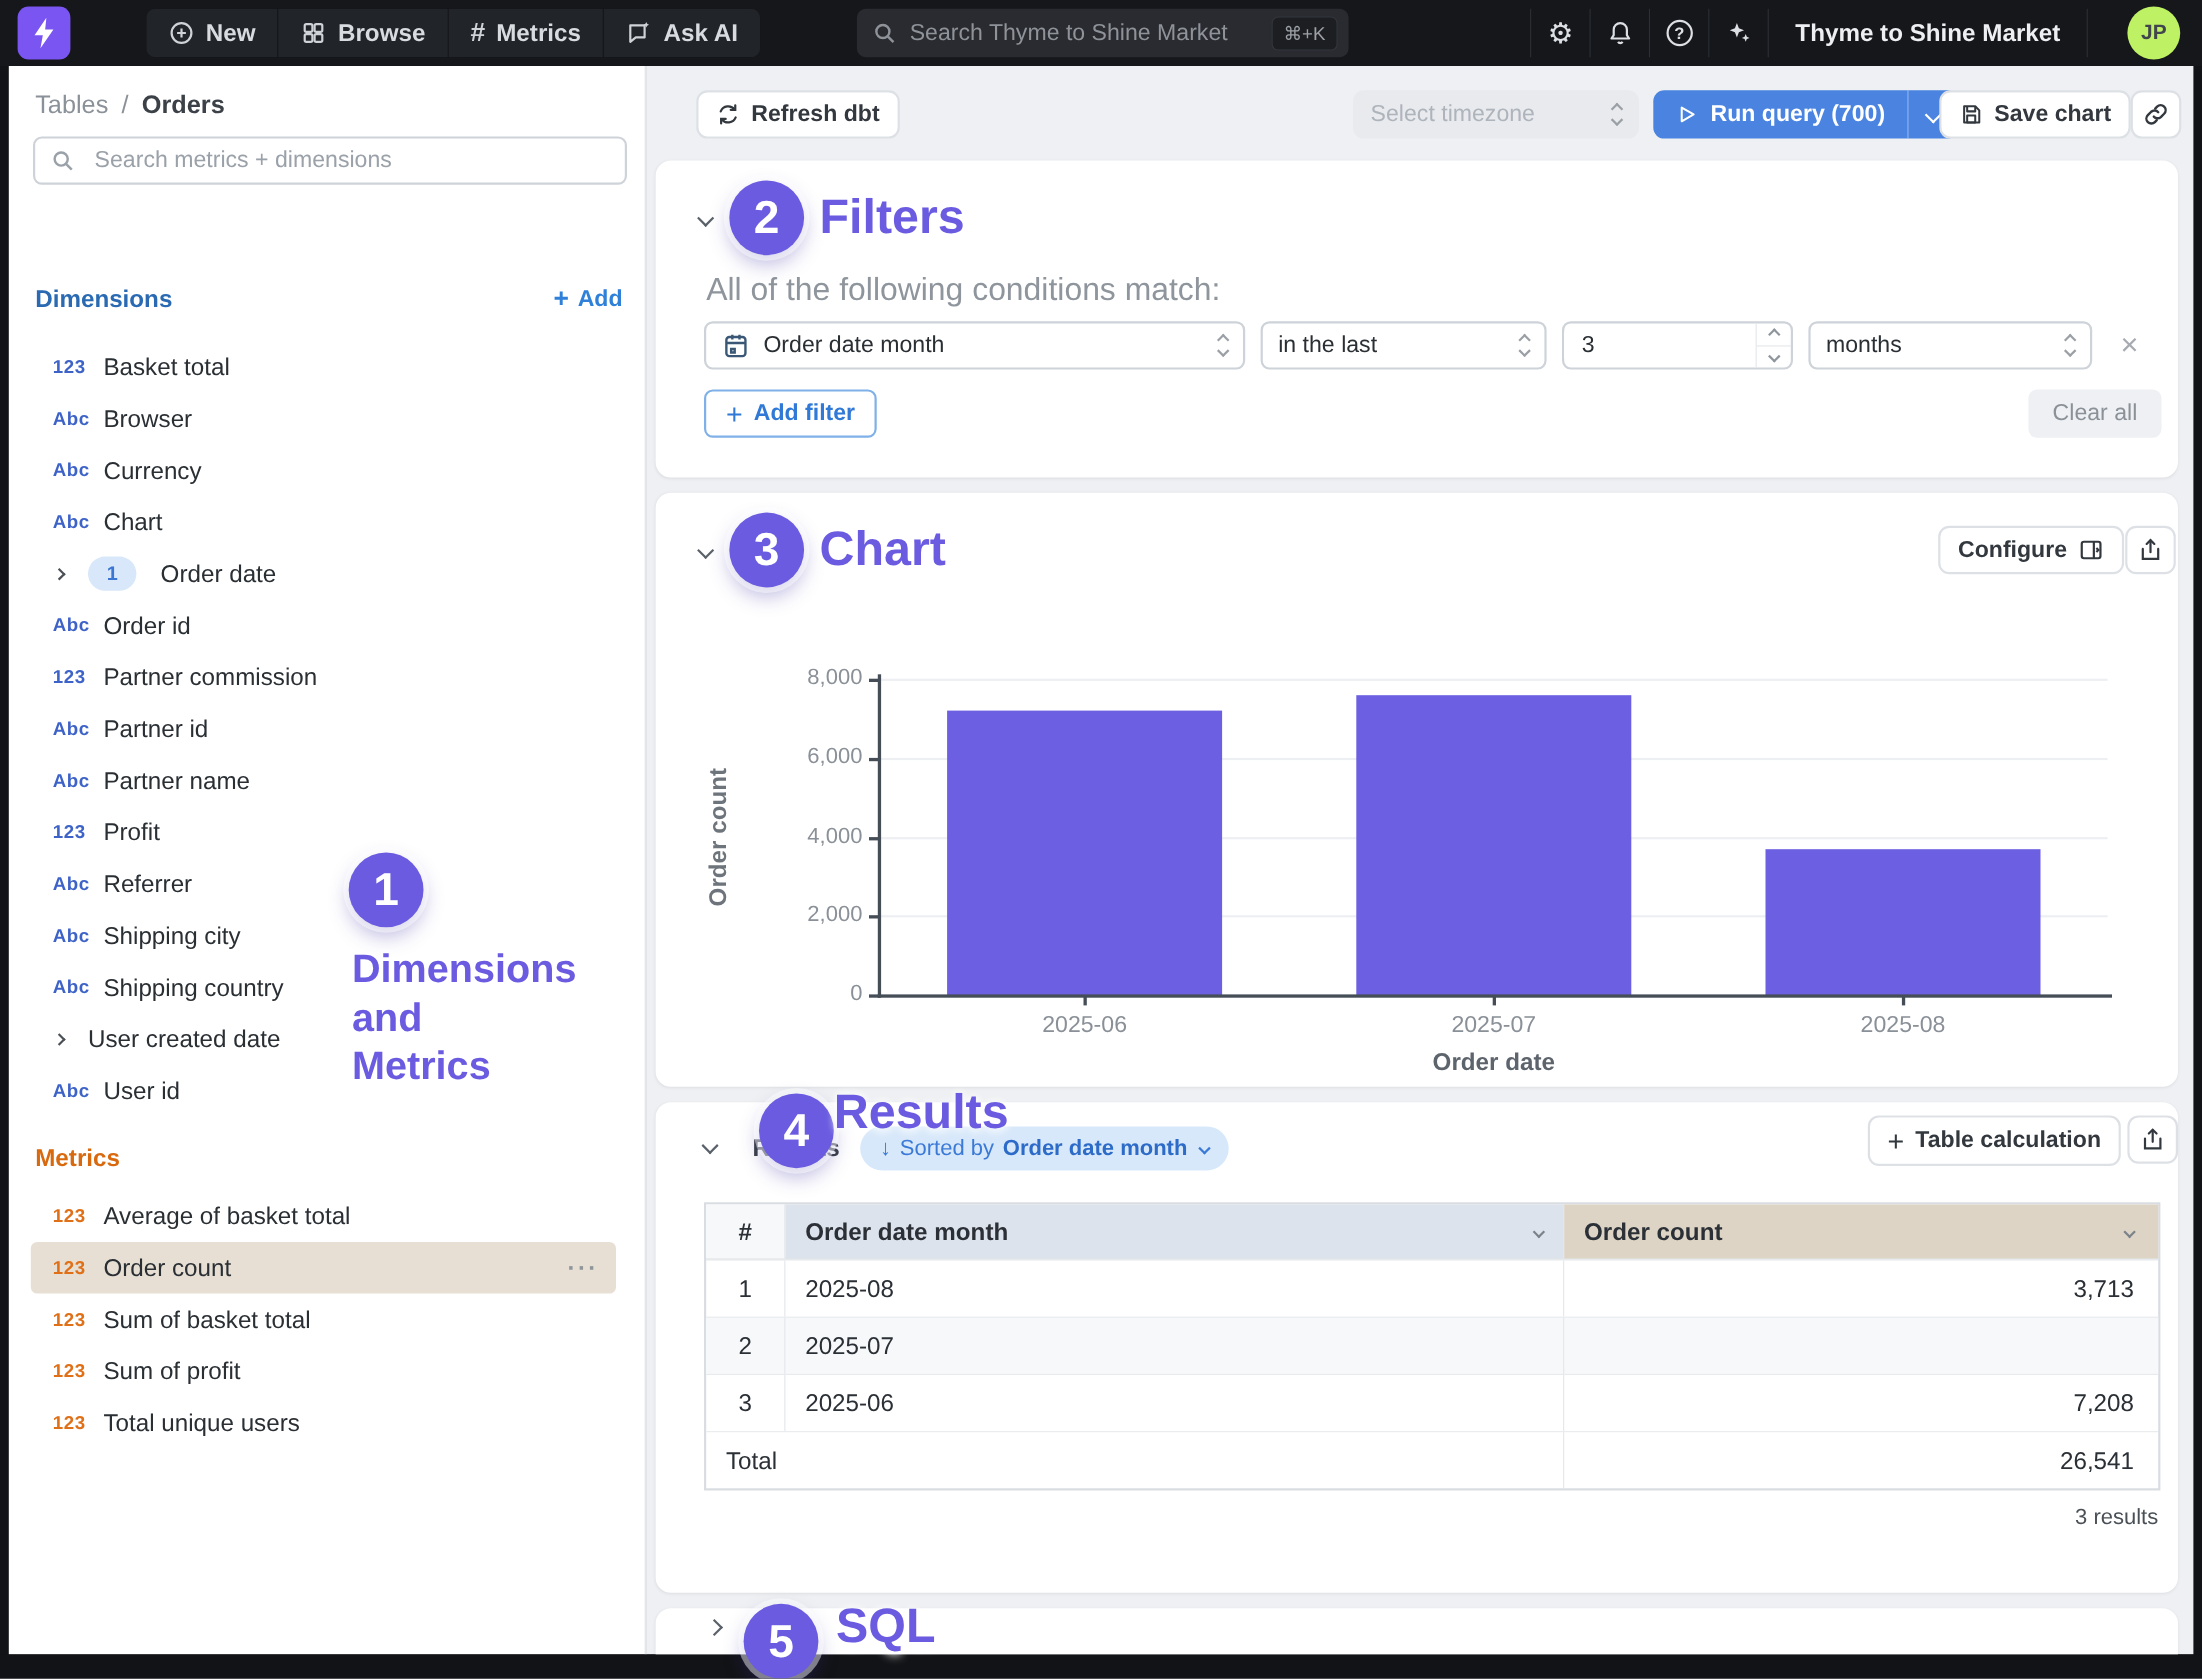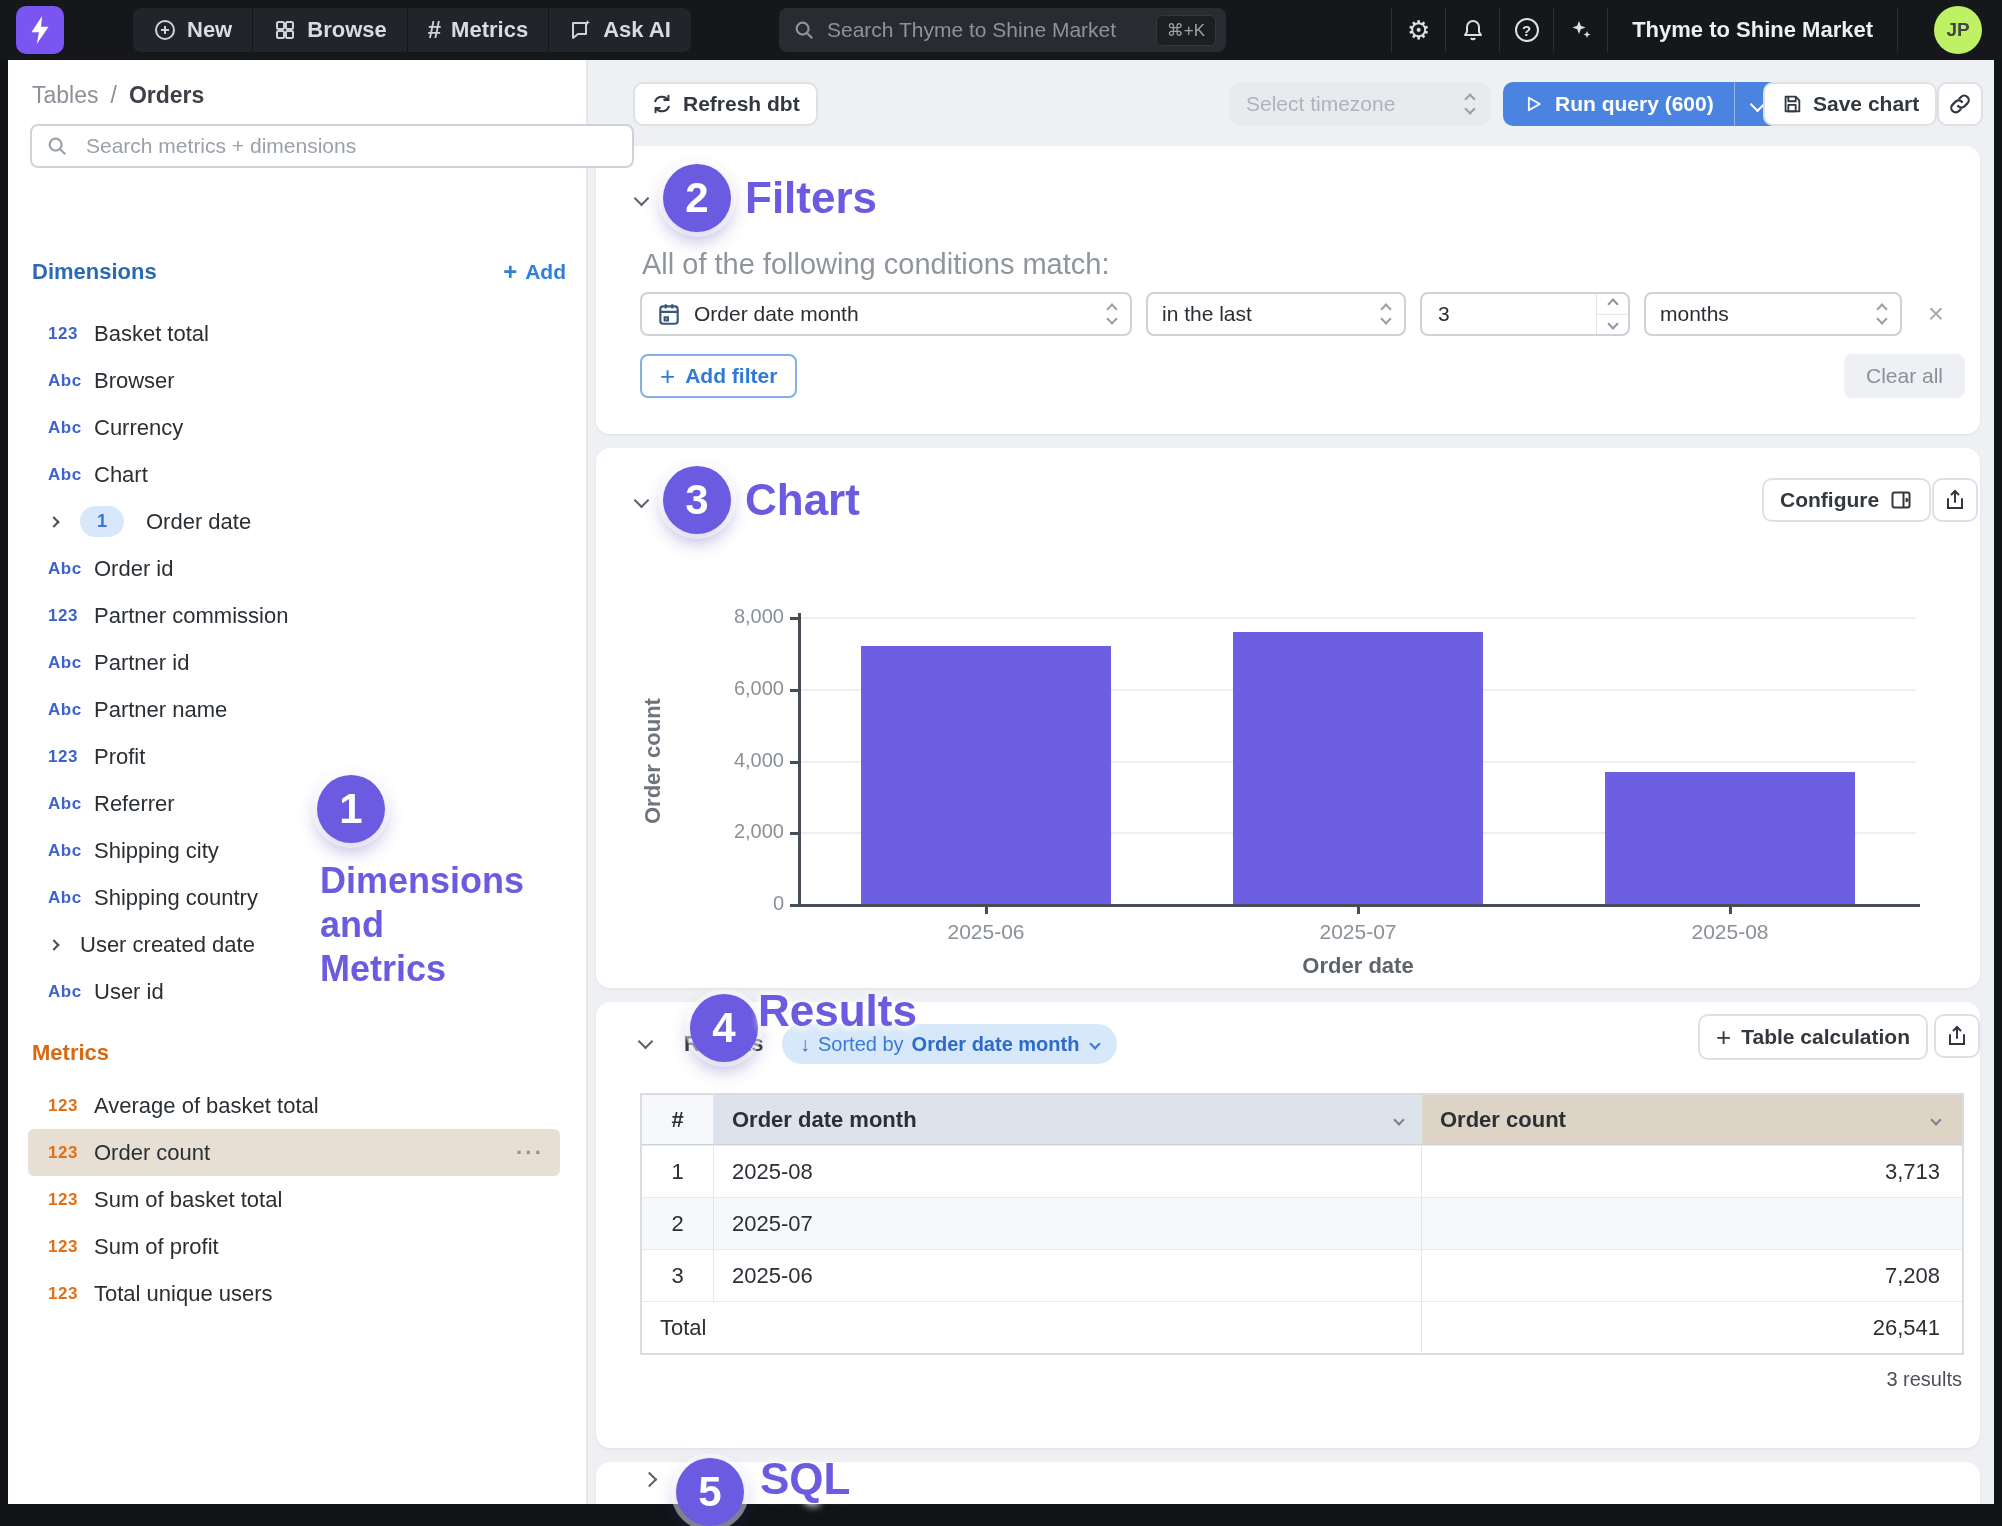--- a/index.html
+++ b/index.html
@@ -32,21 +32,21 @@
   .cv.sm{border-width:0 2.5px 2.5px 0;padding:4.5px}
   .cv.tiny{border-width:0 2px 2px 0;padding:3px}
   .cv.up{transform:rotate(225deg)}
   .sel-ic{display:flex;flex-direction:column;align-items:center;color:#9aa0a6}
   .sel-ic .cv{margin:1px 0}
 
   
   .sidebar{position:absolute;left:8px;top:60px;width:580px;height:1444px;background:#fff;border-right:2px solid #e4e7ea;z-index:5}
   .crumbs{position:absolute;left:24px;top:22px;font-size:23px;color:#8b9198;display:flex;gap:12px;align-items:center}
   .crumb-cur{color:#3b4147;font-weight:600}
-  .side-search{position:absolute;left:22px;top:64px;width:604px;height:44px}
+  .side-search{position:absolute;left:22px;top:64px;width:540px;height:44px}
   .side-search input{width:100%;height:100%;border:2px solid #ced3d9;border-radius:8px;padding-left:54px;font-size:21px;color:#2a2f34;outline:none;font-family:inherit}
   .side-search input::placeholder{color:#9aa1a9}
   .side-search svg{position:absolute;left:16px;top:11px}
   .dims-header{position:absolute;left:24px;top:198px;width:534px;display:flex;justify-content:space-between;align-items:center}
   .dims-title{color:#2a6ab2;font-weight:700;font-size:22px}
   .mets-title{color:#d9690f;font-weight:700;font-size:22px}
   .add-btn{color:#2f80d9;font-size:21px;font-weight:600;display:flex;gap:8px;align-items:center}
   .add-plus{font-size:24px;font-weight:600}
   .flist{position:absolute;left:0;width:580px}
   #dimensions-list{top:250px}
@@ -366,21 +366,21 @@
     <span class="sel-ic">
         <span class="cv tiny up"></span>
         <span class="cv tiny down"></span>
       </span>
   </div>
   <div id="btn-run" class="tbtn">
     <div class="run-main">
       <svg width="20" height="20" viewBox="0 0 24 24" fill="none" stroke="#fff" stroke-width="2.2" stroke-linejoin="round">
           <path d="M7 4.5v15l13-7.5z"></path>
         </svg>
-      <span>Run query (600)</span>
+      <span>Run query (700)</span>
     </div>
     <div class="run-chev">
         <span class="cv sm down"></span>
       </div>
   </div>
   <div class="wbtn tbtn" id="btn-save">
     <svg width="22" height="22" viewBox="0 0 24 24" fill="none" stroke="#32383e" stroke-width="2" stroke-linejoin="round">
         <path d="M5 4h11l4 4v12H5z"></path>
         <path d="M8 4v5h8V4"></path>
         <rect x="8" y="13" width="8" height="7"></rect>

